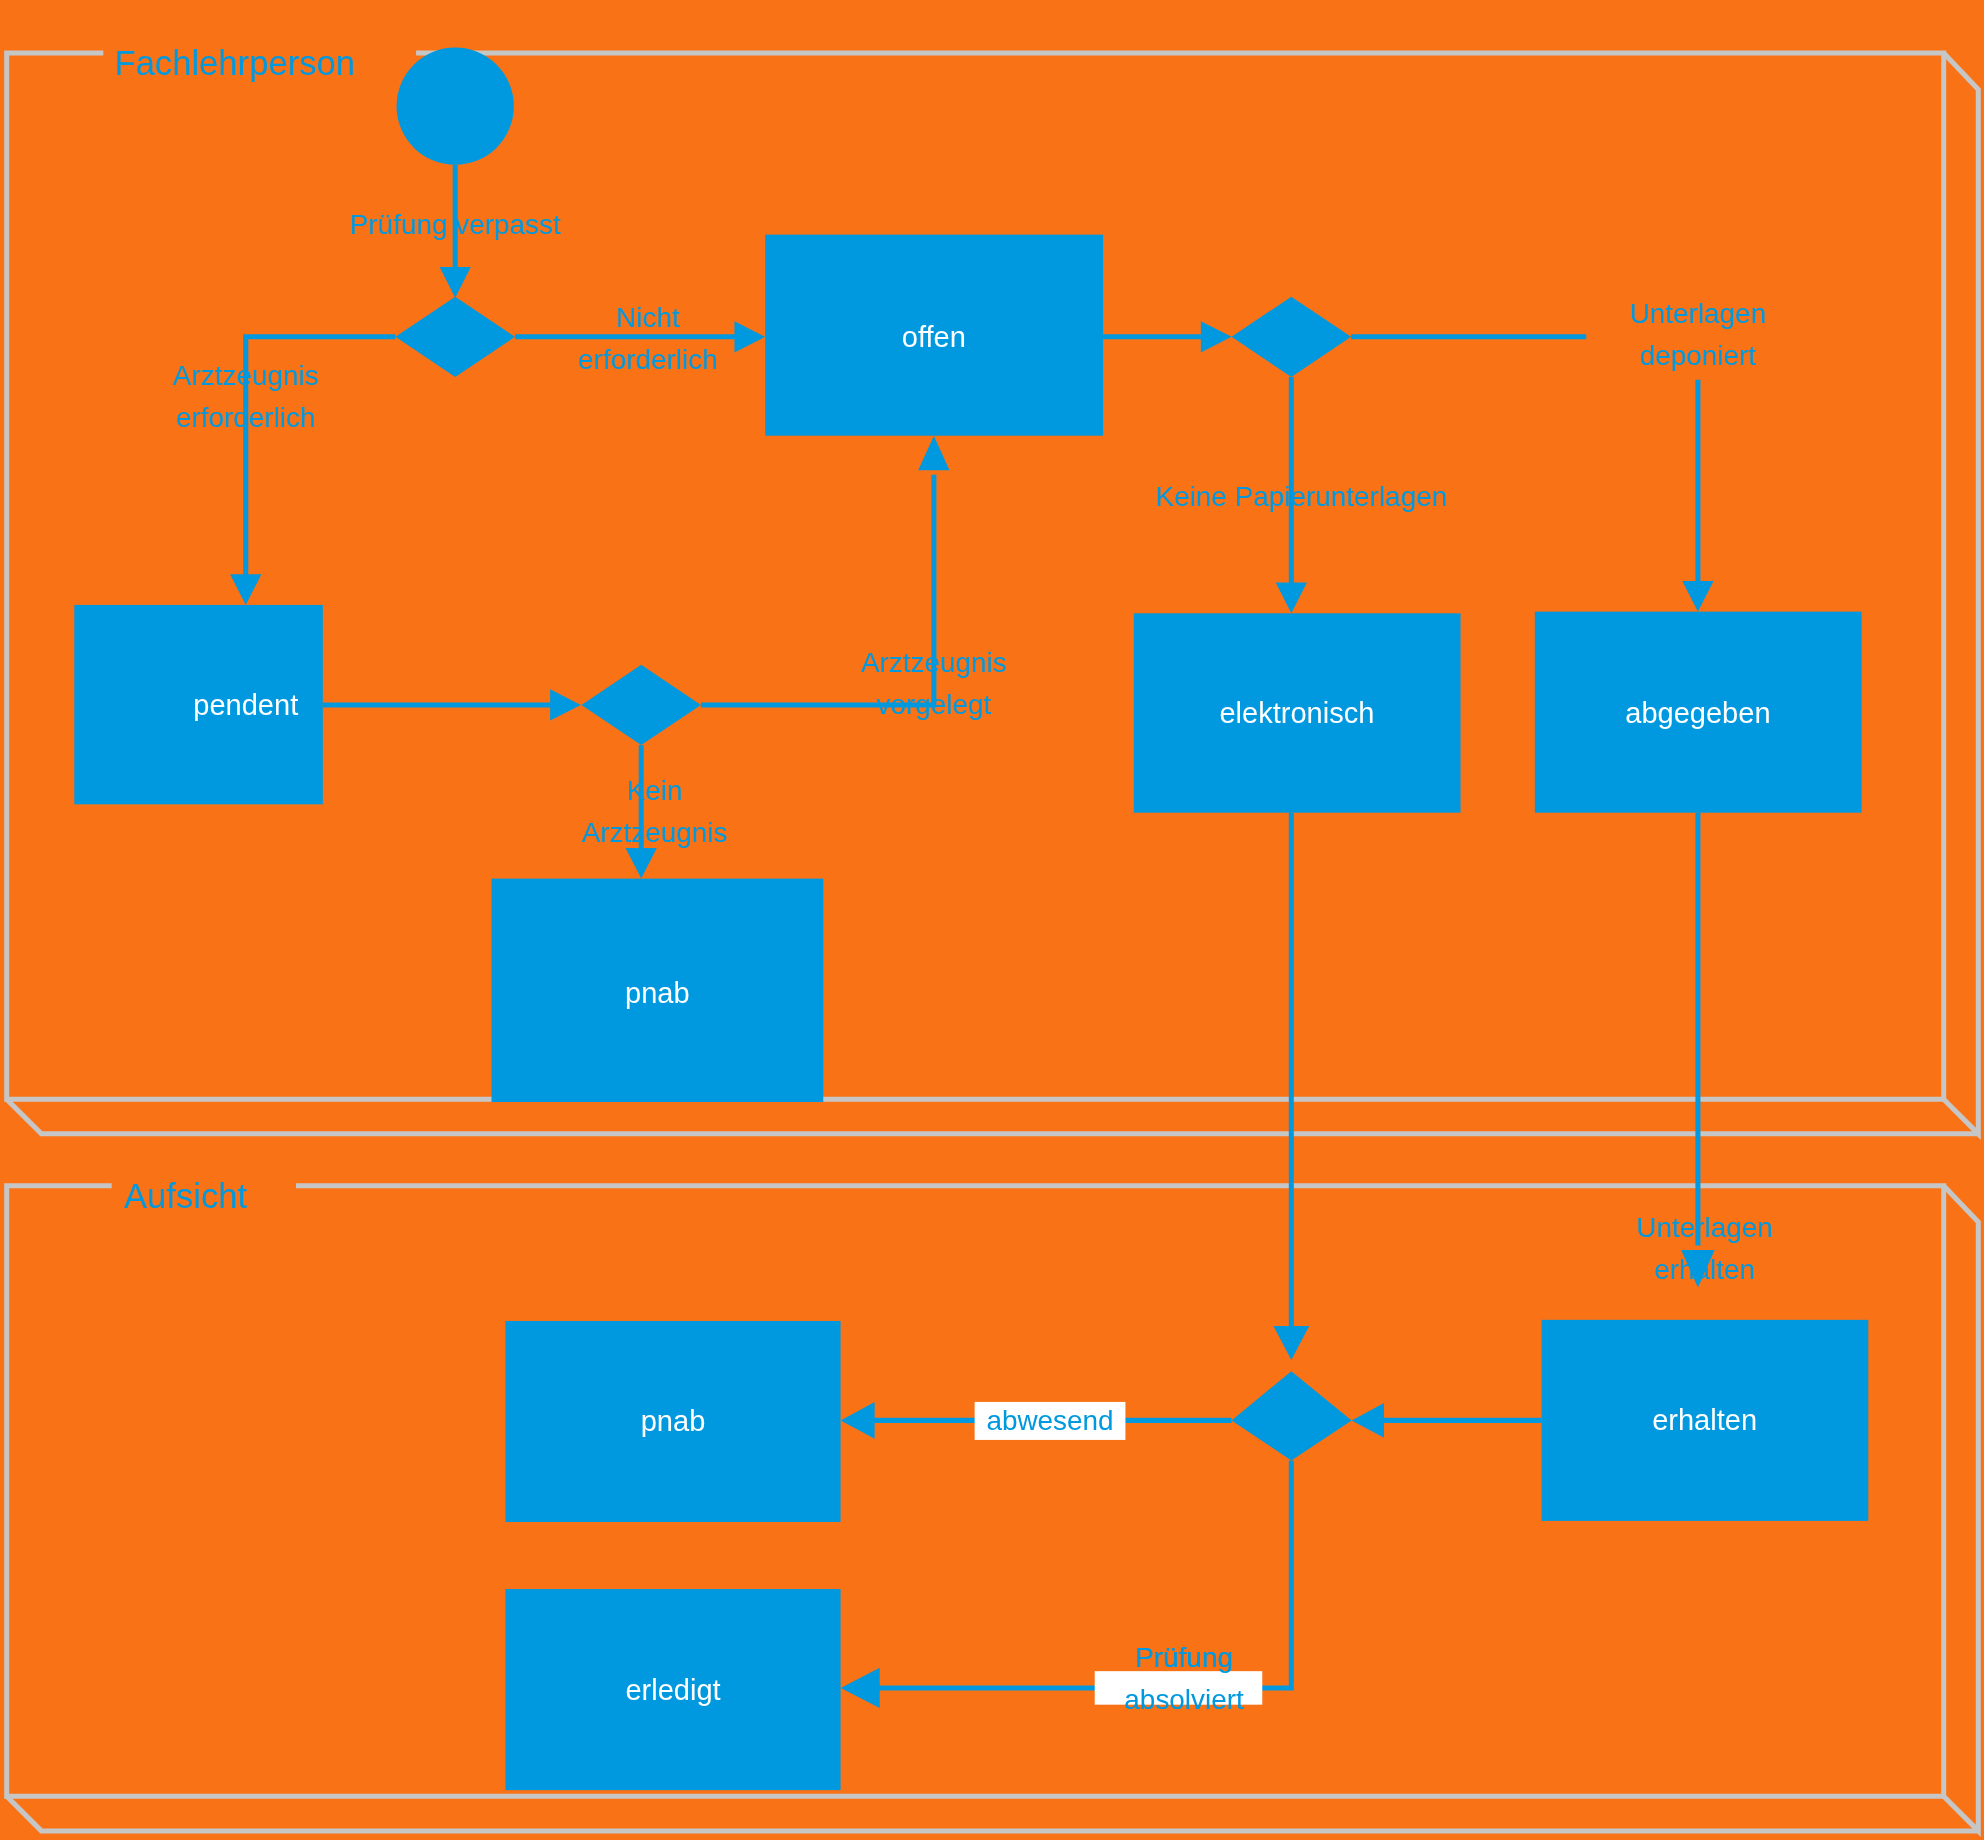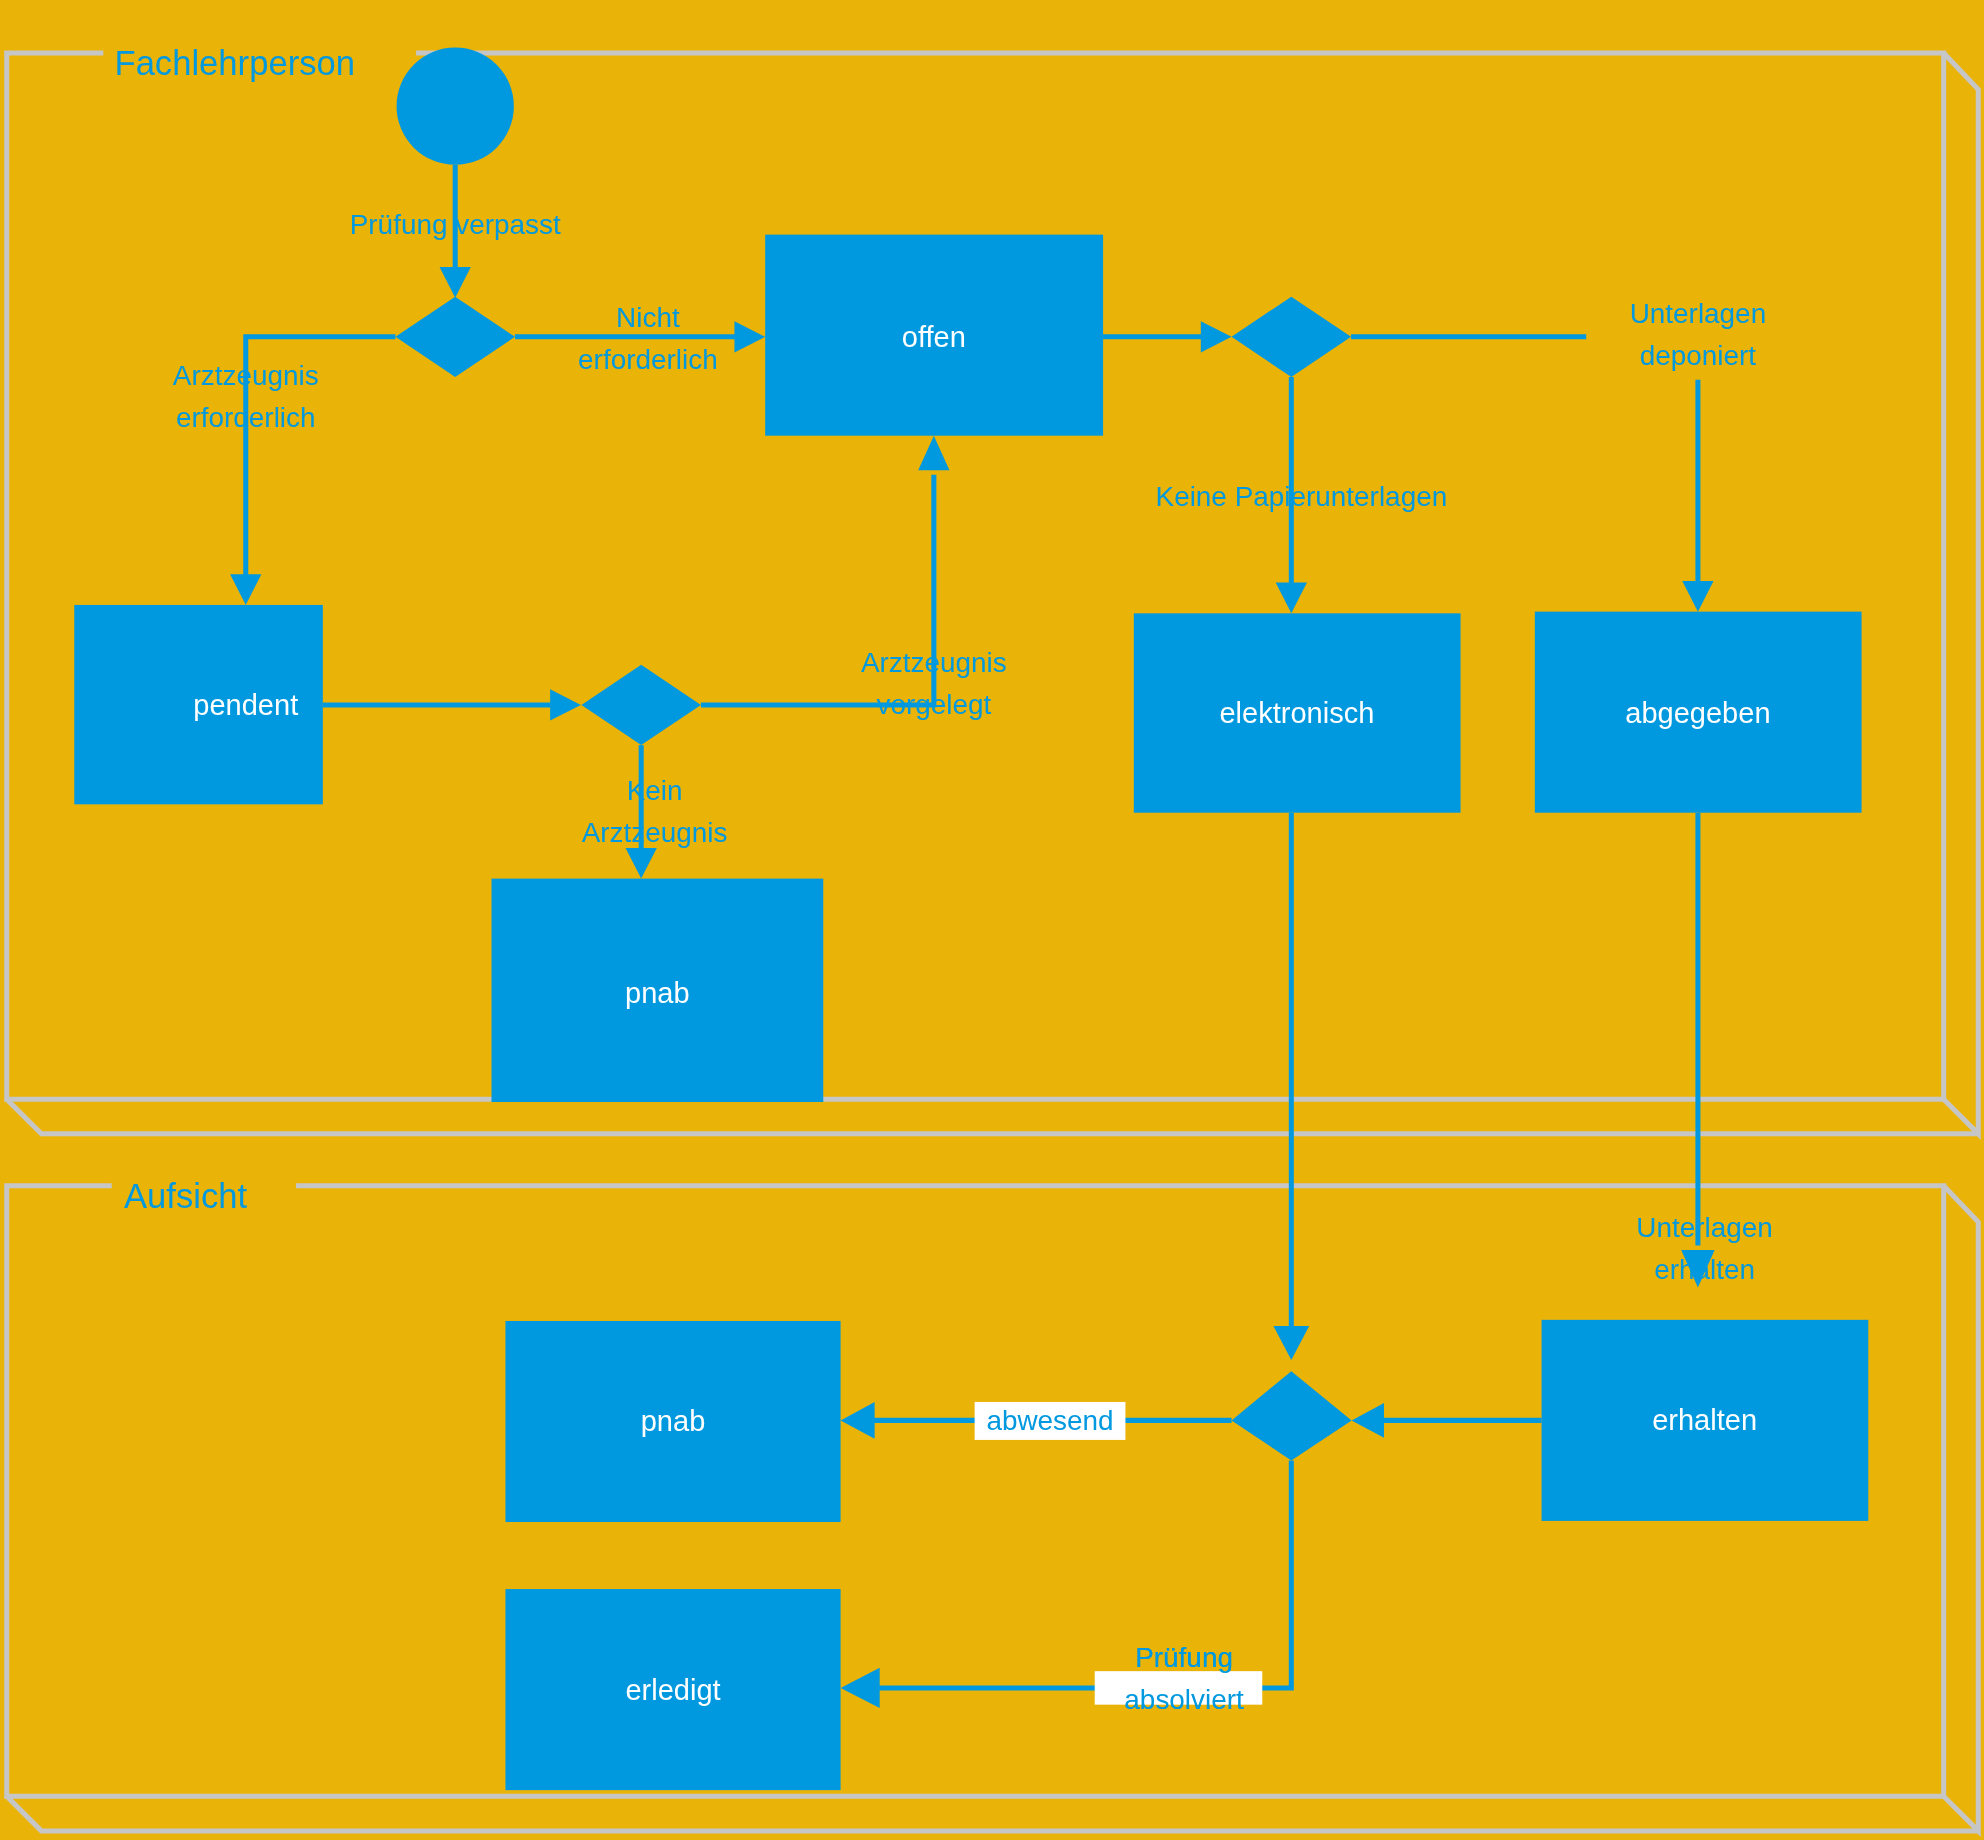--- a/index.html
+++ b/index.html
@@ -10,21 +10,21 @@
   body {
     width: 1985px;
     height: 1841px;
     font-family: "Liberation Sans", sans-serif;
     overflow: hidden;
   }
   #stage {
     position: relative;
     width: 1985px;
     height: 1841px;
-    background: #eab308;
+    background: #f97316;
   }
   svg.canvas {
     position: absolute;
     left: 0;
     top: 0;
     width: 1985px;
     height: 1841px;
     display: block;
   }
   text {

